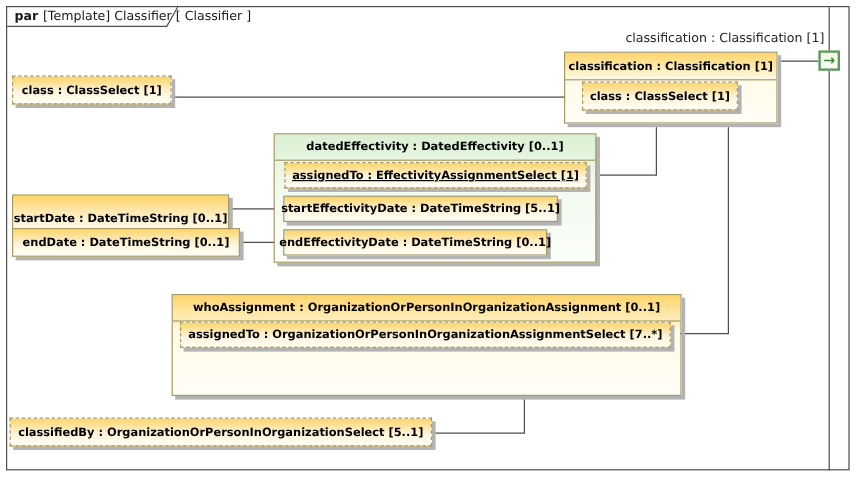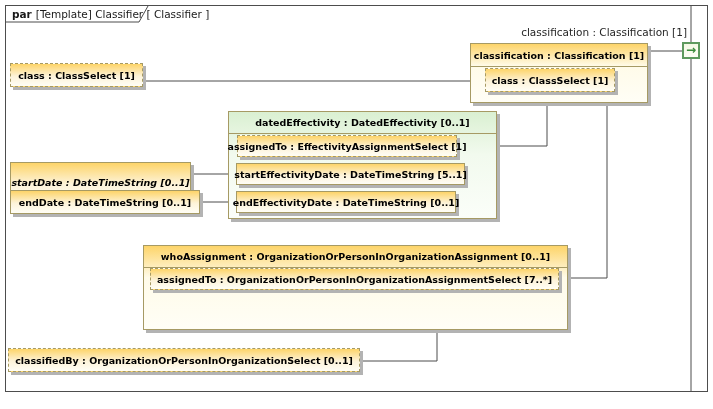--- a/index.html
+++ b/index.html
@@ -106,41 +106,41 @@
     <span class="arrow">→</span>
   </div>
 
   <div class="node dashed" style="left:10px;top:63px;width:133px;height:24px;">
     <span>class : ClassSelect [1]</span>
   </div>
 
   <div class="container-box green" style="left:228px;top:111px;width:269px;height:108px;">
     <div class="container-header hdr22">datedEffectivity : DatedEffectivity [0..1]</div>
   </div>
-  <div class="node dashed" style="left:237px;top:135px;width:220px;height:22px;">
+  <div class="node dashed" style="left:237px;top:135px;width:252px;height:22px;text-decoration:underline;">
     <span>assignedTo : EffectivityAssignmentSelect [1]</span>
   </div>
   <div class="node" style="left:236px;top:163px;width:229px;height:22px;">
     <span>startEffectivityDate : DateTimeString [5..1]</span>
   </div>
   <div class="node" style="left:236px;top:191px;width:220px;height:22px;">
     <span>endEffectivityDate : DateTimeString [0..1]</span>
   </div>
 
-  <div class="node" style="left:10px;top:162px;width:181px;height:40px;font-style:italic;">
+  <div class="node" style="left:10px;top:162px;width:181px;height:40px;">
     <span>startDate : DateTimeString [0..1]</span>
   </div>
   <div class="node" style="left:10px;top:190px;width:190px;height:24px;">
     <span>endDate : DateTimeString [0..1]</span>
   </div>
 
   <div class="container-box yellow" style="left:143px;top:245px;width:425px;height:85px;">
     <div class="container-header hdr22">whoAssignment : OrganizationOrPersonInOrganizationAssignment [0..1]</div>
   </div>
   <div class="node dashed" style="left:150px;top:268px;width:409px;height:22px;">
     <span>assignedTo : OrganizationOrPersonInOrganizationAssignmentSelect [7..*]</span>
   </div>
 
   <div class="node dashed" style="left:8px;top:348px;width:352px;height:24px;">
-    <span>classifiedBy : OrganizationOrPersonInOrganizationSelect [0..1]</span>
+    <span>classifiedBy : OrganizationOrPersonInOrganizationSelect [5..1]</span>
   </div>
 
 </div>
 
 </body></html>

